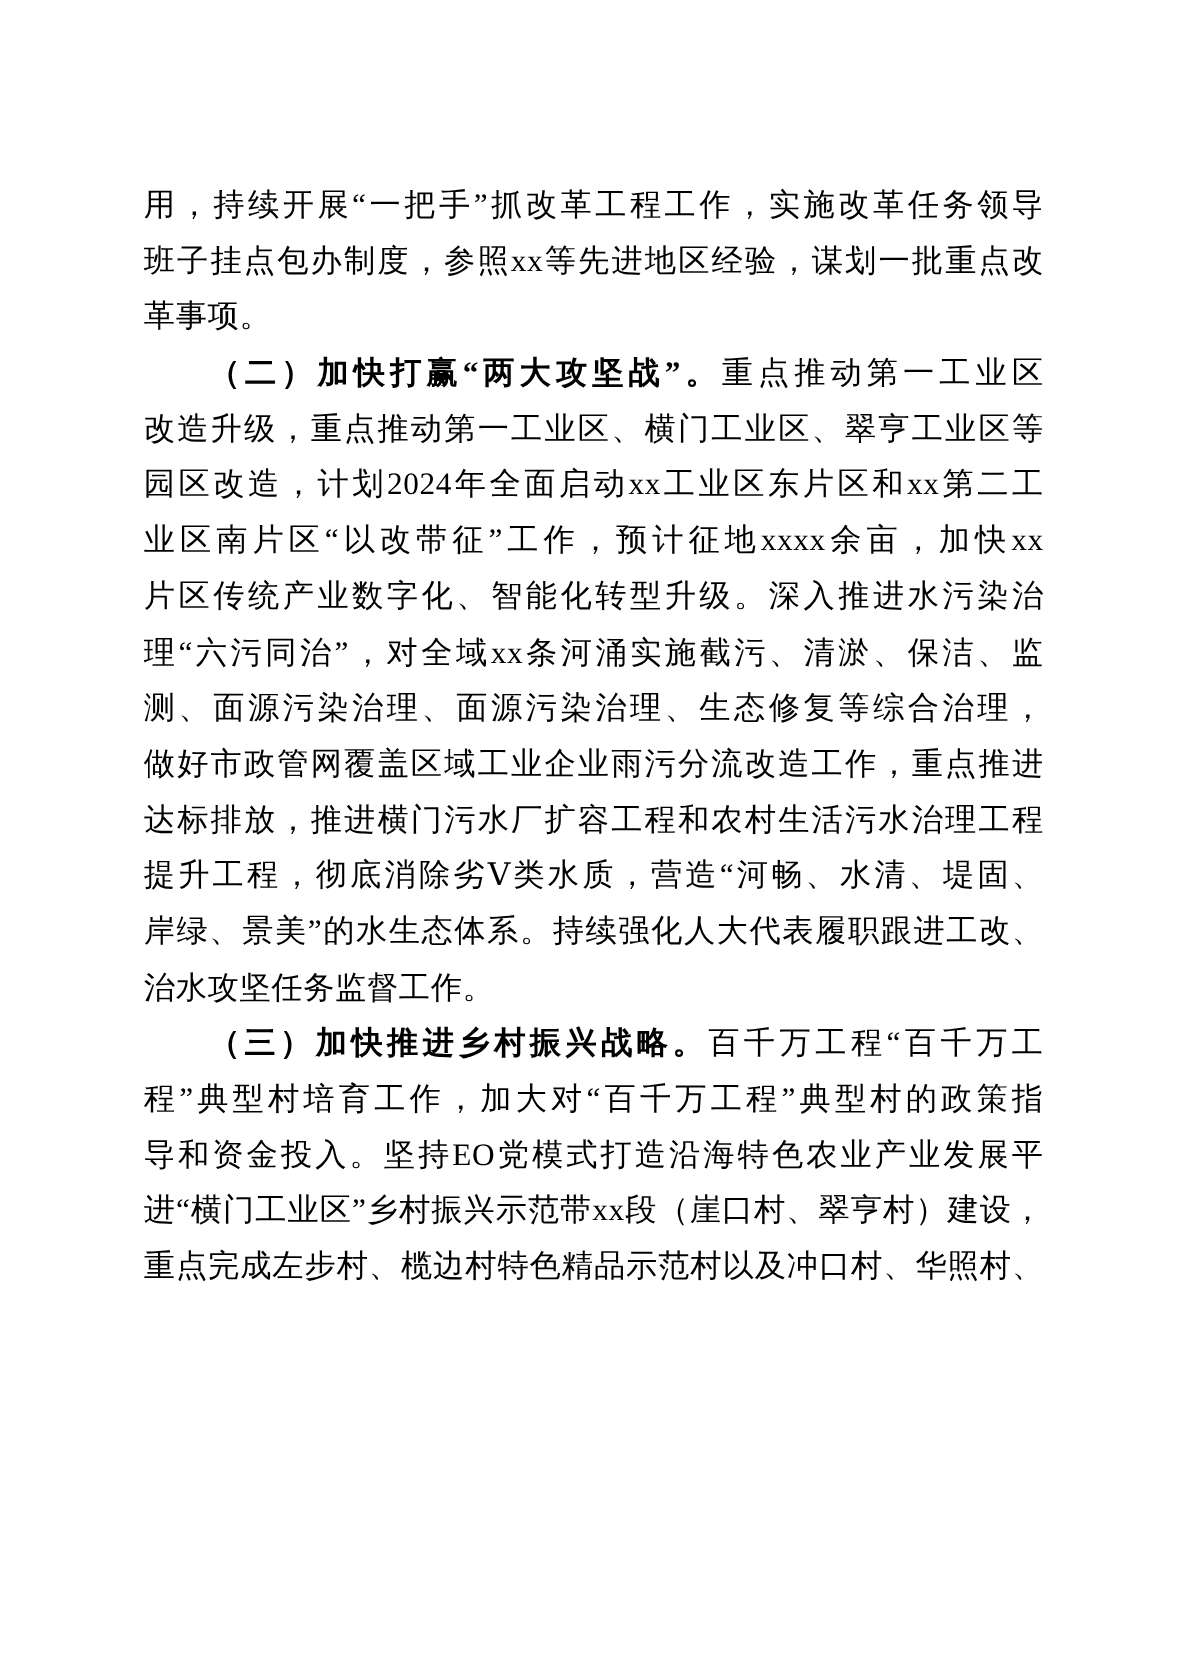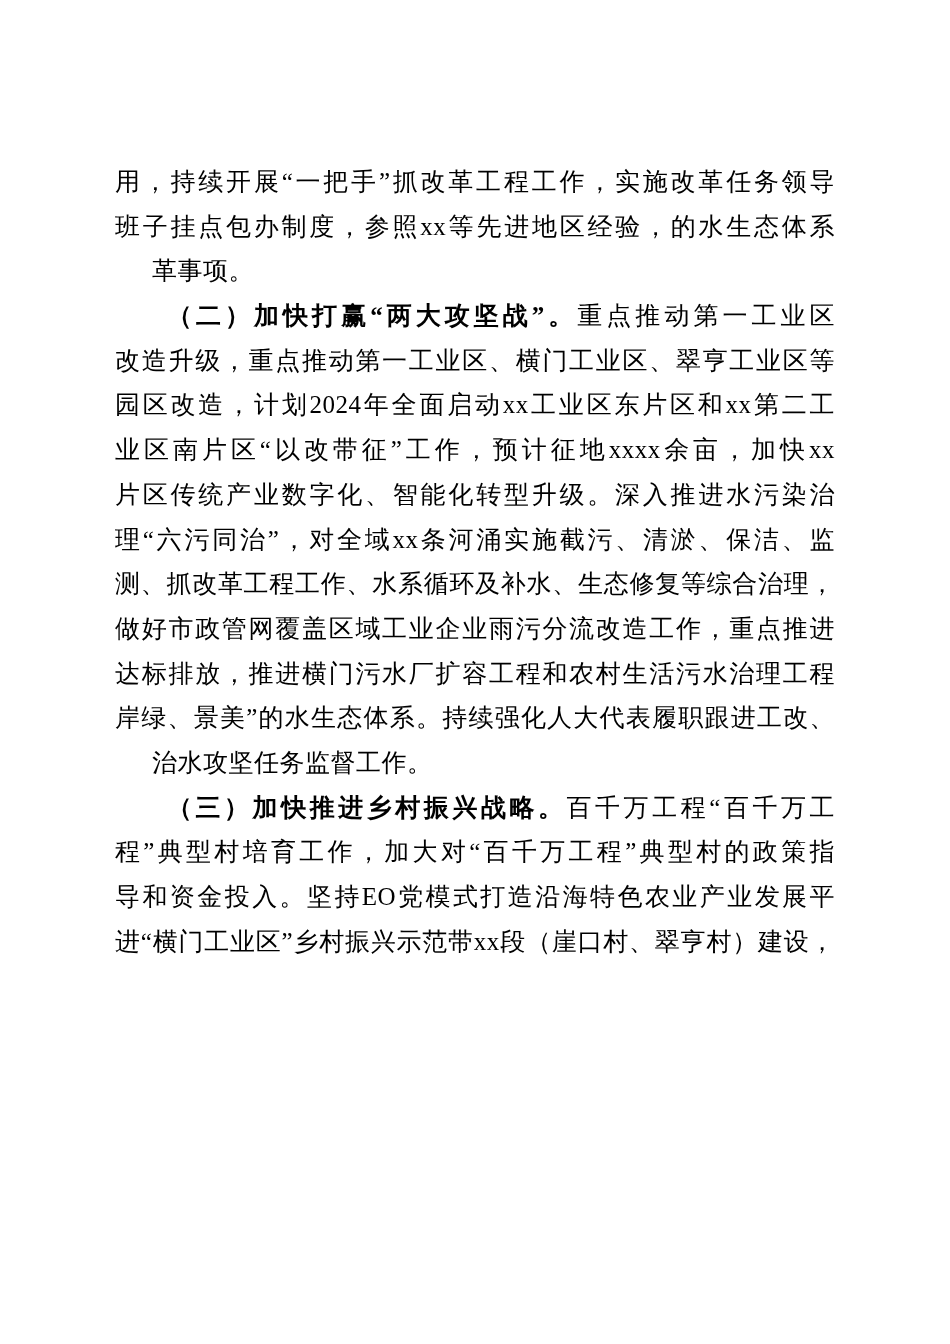--- a/index.html
+++ b/index.html
@@ -12,61 +12,62 @@
     width: 950px;
     height: 1344px;
     background: #ffffff;
     overflow: hidden;
     font-family: "Liberation Serif", "DejaVu Serif", serif;
     color: #000000;
   }
   .doc-body {
     position: absolute;
     left: 115px;
-    top: 160px;
+    top: 143px;
     width: 720px;
   }
   .line {
     font-size: 25px;
     height: 44.7px;
     line-height: 44.7px;
     text-align: justify;
     text-align-last: justify;
     text-justify: inter-character;
     overflow: hidden;
     letter-spacing: 0.5px;
   }
   .line.para-end {
     text-align-last: left;
-    margin-left: 37px;
   }
   .line.indent {
     text-indent: 52px;
   }
   .seg-bold {
     font-weight: bold;
   }
 </style>
 </head>
 <body>
 
 <div class="page">
   <div class="doc-body">
       <div class="line"><span class="seg-regular">用，持续开展“一把手”抓改革工程工作，实施改革任务领导</span></div>
-      <div class="line"><span class="seg-regular">班子挂点包办制度，参照xx等先进地区经验，的水生态体系</span></div>
+      <div class="line"><span class="seg-regular">班子挂点包办制度，参照xx等先进地区经验，谋划一批重点改</span></div>
       <div class="line para-end"><span class="seg-regular">革事项。</span></div>
       <div class="line indent"><span class="seg-bold">（二）加快打赢“两大攻坚战”。</span><span class="seg-regular">重点推动第一工业区</span></div>
       <div class="line"><span class="seg-regular">改造升级，重点推动第一工业区、横门工业区、翠亨工业区等</span></div>
       <div class="line"><span class="seg-regular">园区改造，计划2024年全面启动xx工业区东片区和xx第二工</span></div>
       <div class="line"><span class="seg-regular">业区南片区“以改带征”工作，预计征地xxxx余亩，加快xx</span></div>
       <div class="line"><span class="seg-regular">片区传统产业数字化、智能化转型升级。深入推进水污染治</span></div>
       <div class="line"><span class="seg-regular">理“六污同治”，对全域xx条河涌实施截污、清淤、保洁、监</span></div>
-      <div class="line"><span class="seg-regular">测、抓改革工程工作、水系循环及补水、生态修复等综合治理，</span></div>
+      <div class="line"><span class="seg-regular">测、面源污染治理、面源污染治理、生态修复等综合治理，</span></div>
       <div class="line"><span class="seg-regular">做好市政管网覆盖区域工业企业雨污分流改造工作，重点推进</span></div>
       <div class="line"><span class="seg-regular">达标排放，推进横门污水厂扩容工程和农村生活污水治理工程</span></div>
+      <div class="line"><span class="seg-regular">提升工程，彻底消除劣Ⅴ类水质，营造“河畅、水清、堤固、</span></div>
       <div class="line"><span class="seg-regular">岸绿、景美”的水生态体系。持续强化人大代表履职跟进工改、</span></div>
       <div class="line para-end"><span class="seg-regular">治水攻坚任务监督工作。</span></div>
       <div class="line indent"><span class="seg-bold">（三）加快推进乡村振兴战略。</span><span class="seg-regular">百千万工程“百千万工</span></div>
       <div class="line"><span class="seg-regular">程”典型村培育工作，加大对“百千万工程”典型村的政策指</span></div>
       <div class="line"><span class="seg-regular">导和资金投入。坚持EO党模式打造沿海特色农业产业发展平台。</span></div>
       <div class="line"><span class="seg-regular">进“横门工业区”乡村振兴示范带xx段（崖口村、翠亨村）建设，</span></div>
+      <div class="line"><span class="seg-regular">重点完成左步村、榄边村特色精品示范村以及冲口村、华照村、</span></div>
     </div>
 </div>
 
 </body></html>

